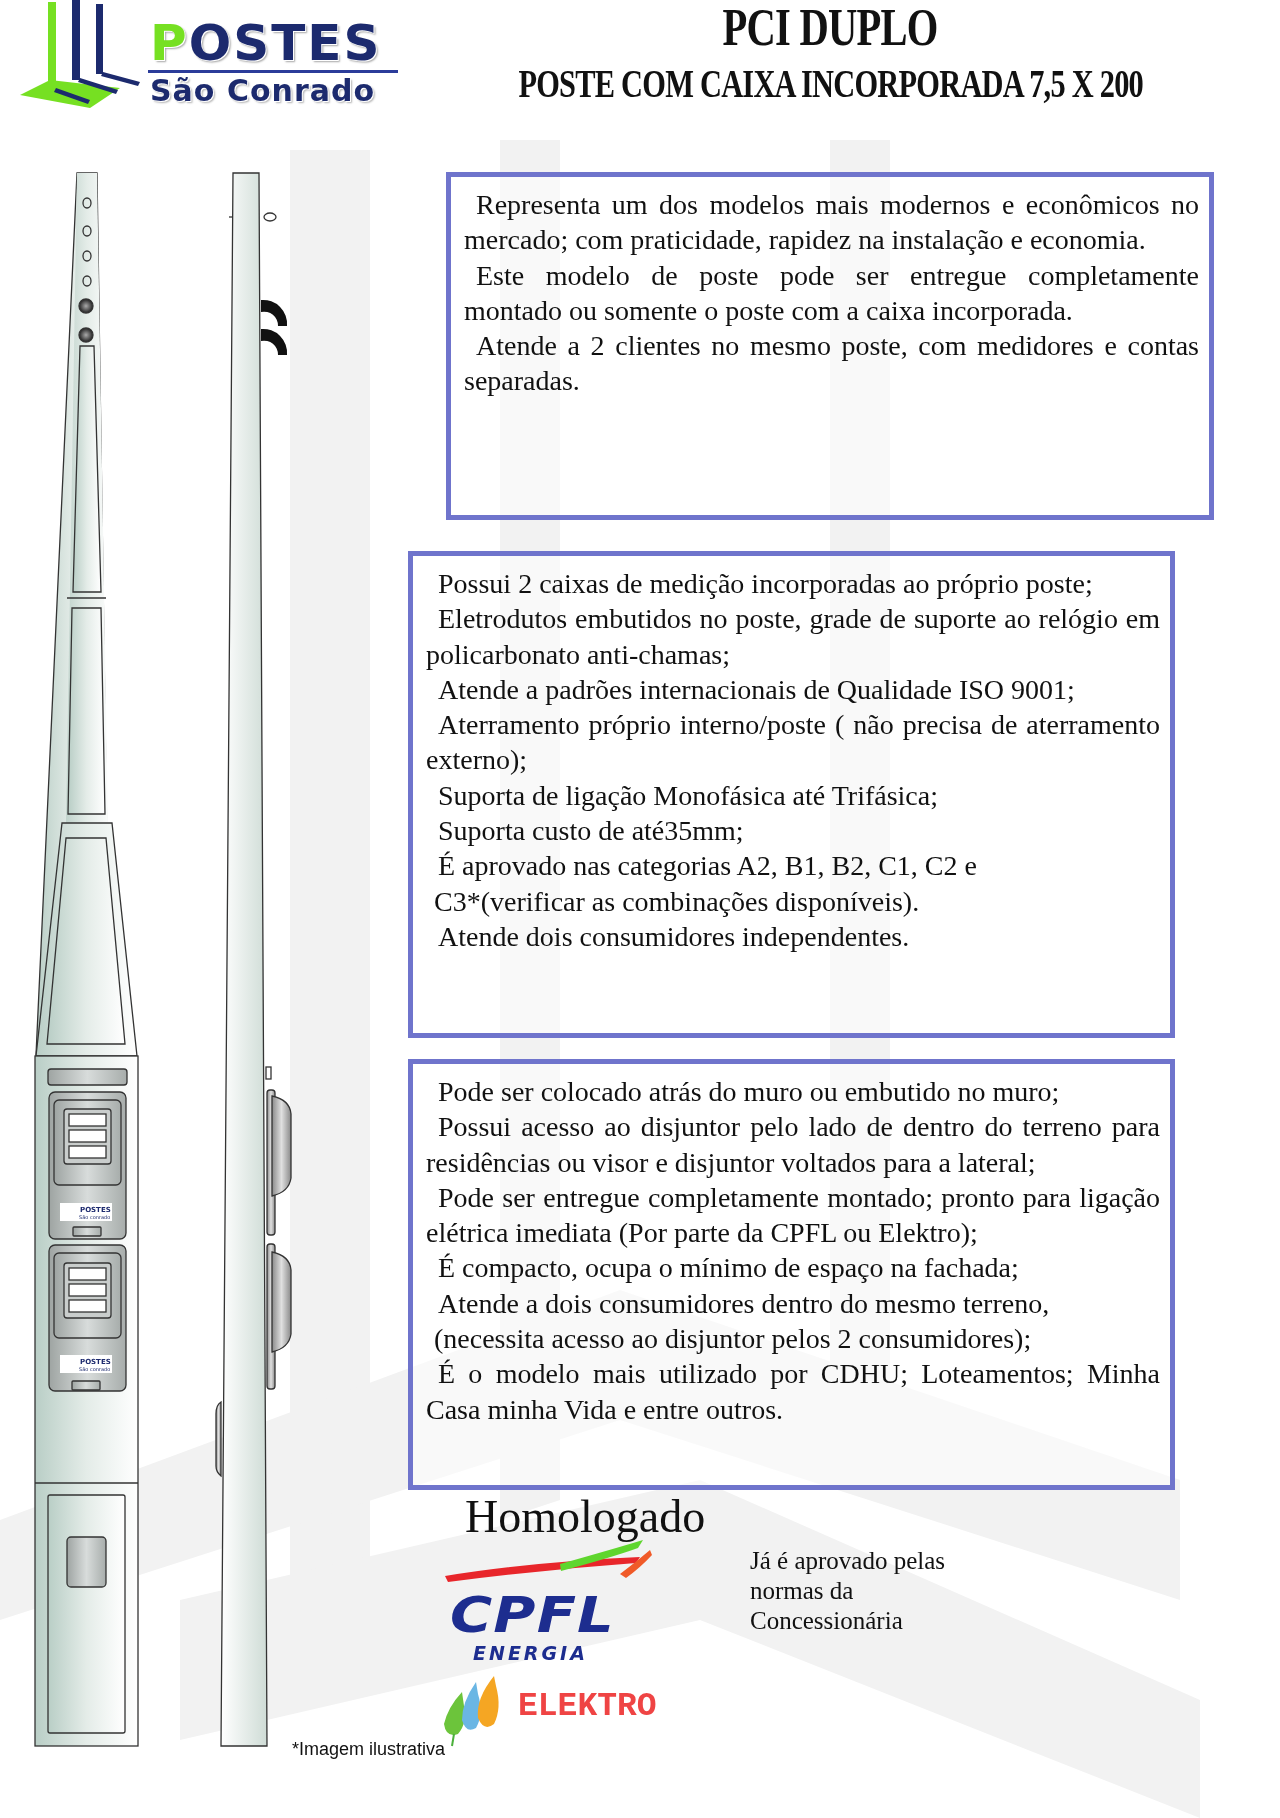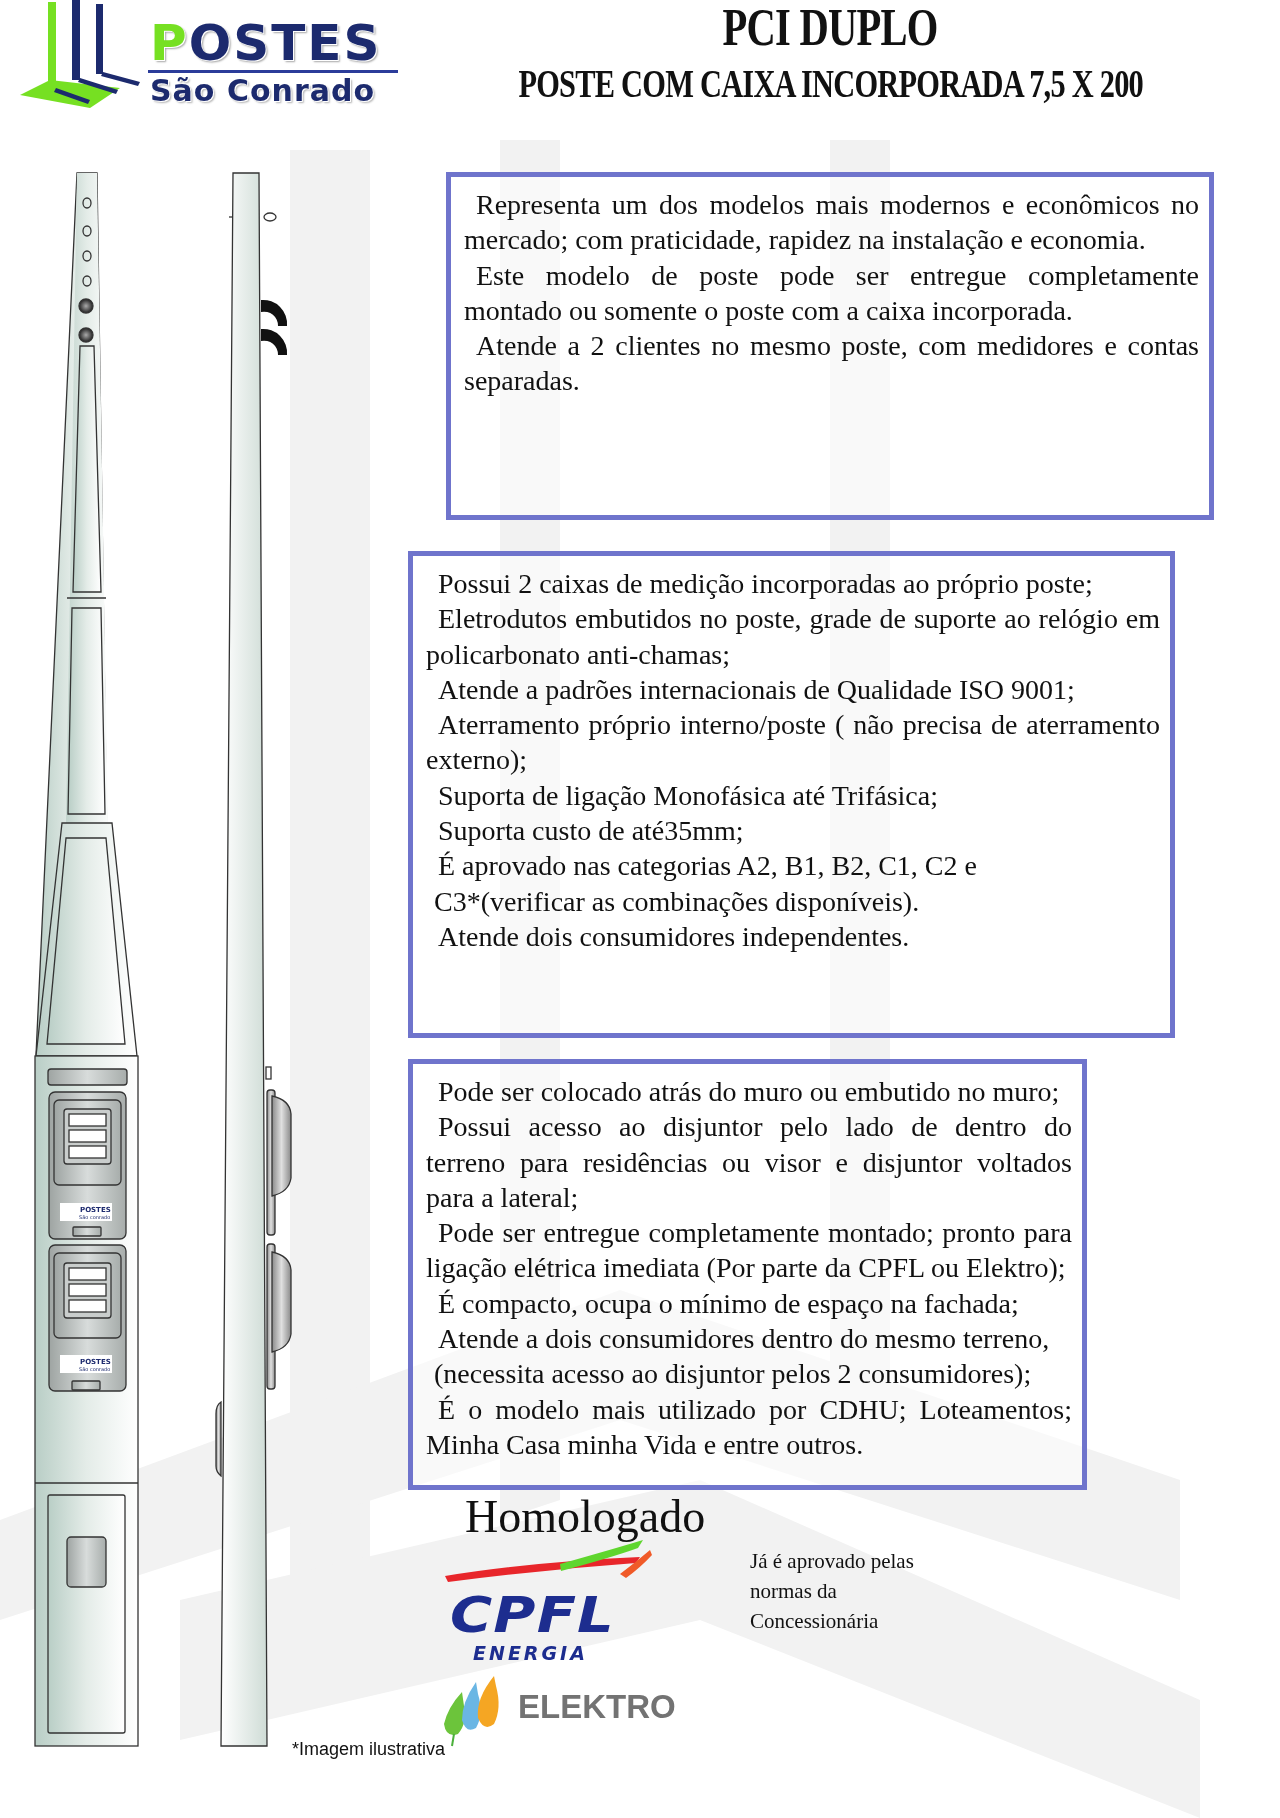--- a/index.html
+++ b/index.html
@@ -30,31 +30,31 @@
     box-sizing:border-box;
     padding:10px 10px 0 13px;
     font-size:28px;
     line-height:35.3px;
     text-align:justify;
   }
   .box p { margin:0; text-indent:12px; }
   .box p.cont { text-indent:0;margin-left:8px; }
   .box1 { left:406px; top:172px; width:768px; height:348px;margin-left:40px; }
   .box2 { left:408px; top:551px; width:767px; height:487px; }
-  .box3 { left:408px; top:1059px; width:679px; height:431px; }
+  .box3 { left:408px; top:1059px; width:767px; height:431px; }
 
   .homologado { left:465px; top:1494px; font-size:46px; line-height:1; }
-  .approved { left:750px; top:1546px; font-size:21px; line-height:30px; }
+  .approved { left:750px; top:1546px; font-size:25px; line-height:30px; }
   .caption { left:292px; top:1739px; font-family:"Liberation Sans", sans-serif; font-size:18px; }
 
   .cpfl { left:440px; top:1540px; width:240px; height:130px; }
   .cpfl-word { position:absolute; left:10px; top:50px; font-family:"DejaVu Sans", sans-serif; font-weight:bold; font-style:italic; font-size:50px; color:#1d2d8f; letter-spacing:1px; line-height:1; transform:scaleX(1.15); transform-origin:left; }
   .cpfl-energia { position:absolute; left:33px; top:104px; font-family:"DejaVu Sans", sans-serif; font-weight:bold; font-style:italic; font-size:19px; color:#1d2d8f; letter-spacing:3px; line-height:1; }
   .elektro { left:440px; top:1672px; width:240px; height:76px; }
-  .elektro-word { position:absolute; left:78px; top:18px; font-family:Liberation Sans, sans-serif; font-weight:bold; font-size:33px; color:#737373; letter-spacing:0px; line-height:1; }
+  .elektro-word { position:absolute; left:78px; top:18px; font-family:Liberation Mono, monospace; font-weight:bold; font-size:33px; color:#ef4444; letter-spacing:0px; line-height:1; }
 
   .drawing { left:0; top:140px; width:320px; height:1620px; }
 </style>
 </head>
 <body>
 
 <svg class="watermark" viewBox="0 0 1280 1818">
   <g fill="#f2f2f2">
     <polygon points="290,150 370,150 370,1560 290,1600"></polygon>
     <polygon points="500,140 560,140 560,1500 500,1520"></polygon>

